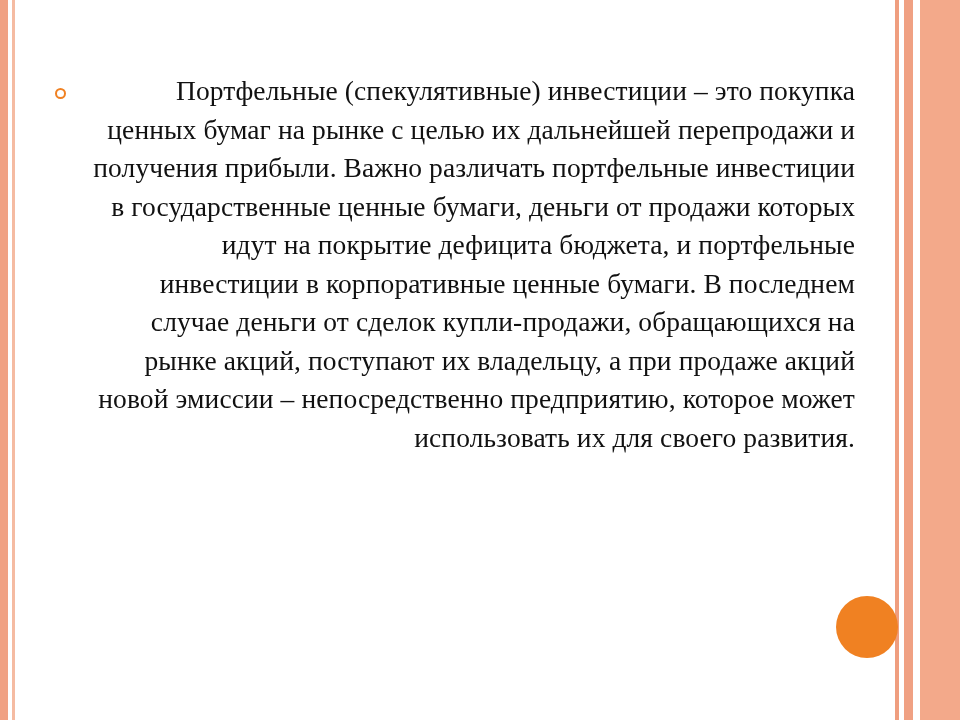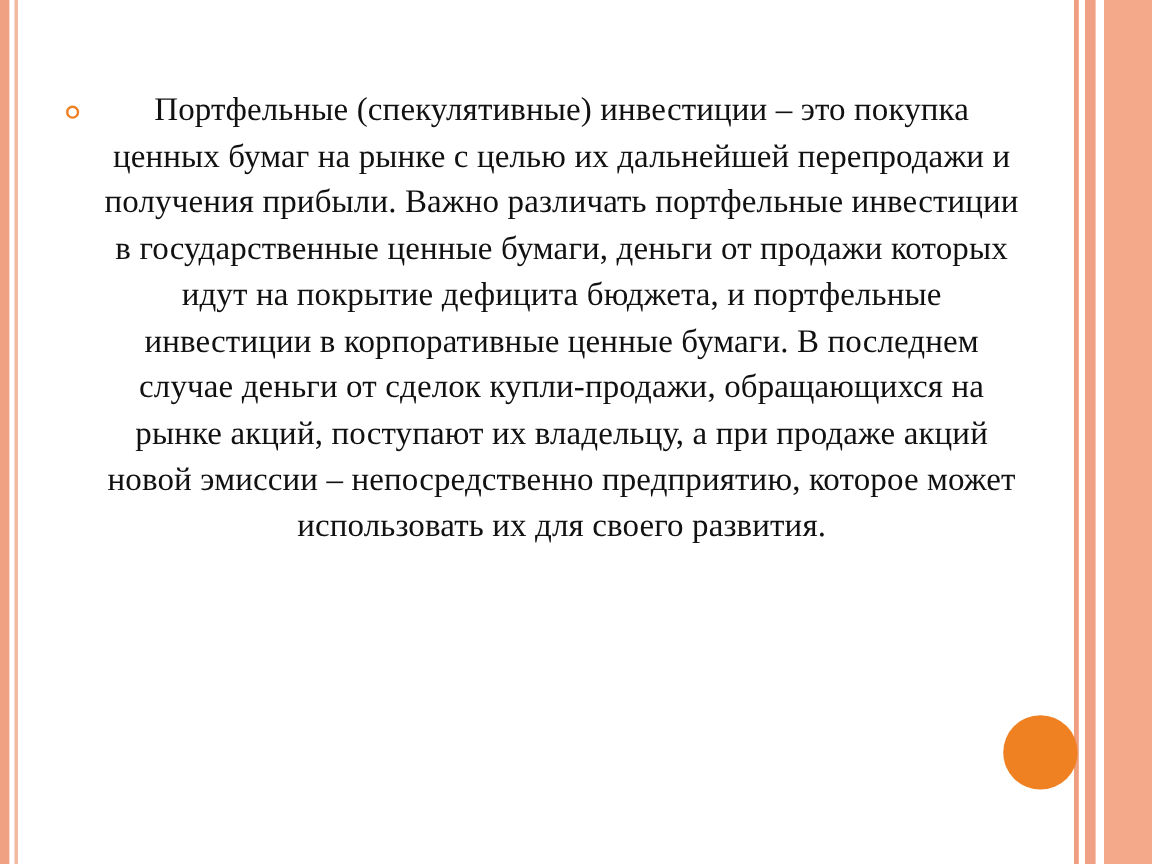--- a/index.html
+++ b/index.html
@@ -100,21 +100,21 @@
     border-radius: 50%;
     border: 2px solid #f08122;
     box-sizing: border-box;
   }
   .bullet-text {
     flex: 1 1 auto;
     font-family: "Liberation Serif", serif;
     font-size: 27.5px;
     line-height: 38.5px;
     color: #111111;
-    text-align: center;
+    text-align: right;
     letter-spacing: 0.1px;
   }
 </style>
 </head>
 <body>
 
 <div class="slide">
 
   <div class="right-band band-peach-wide"></div>
   <div class="right-band band-white-1"></div>

